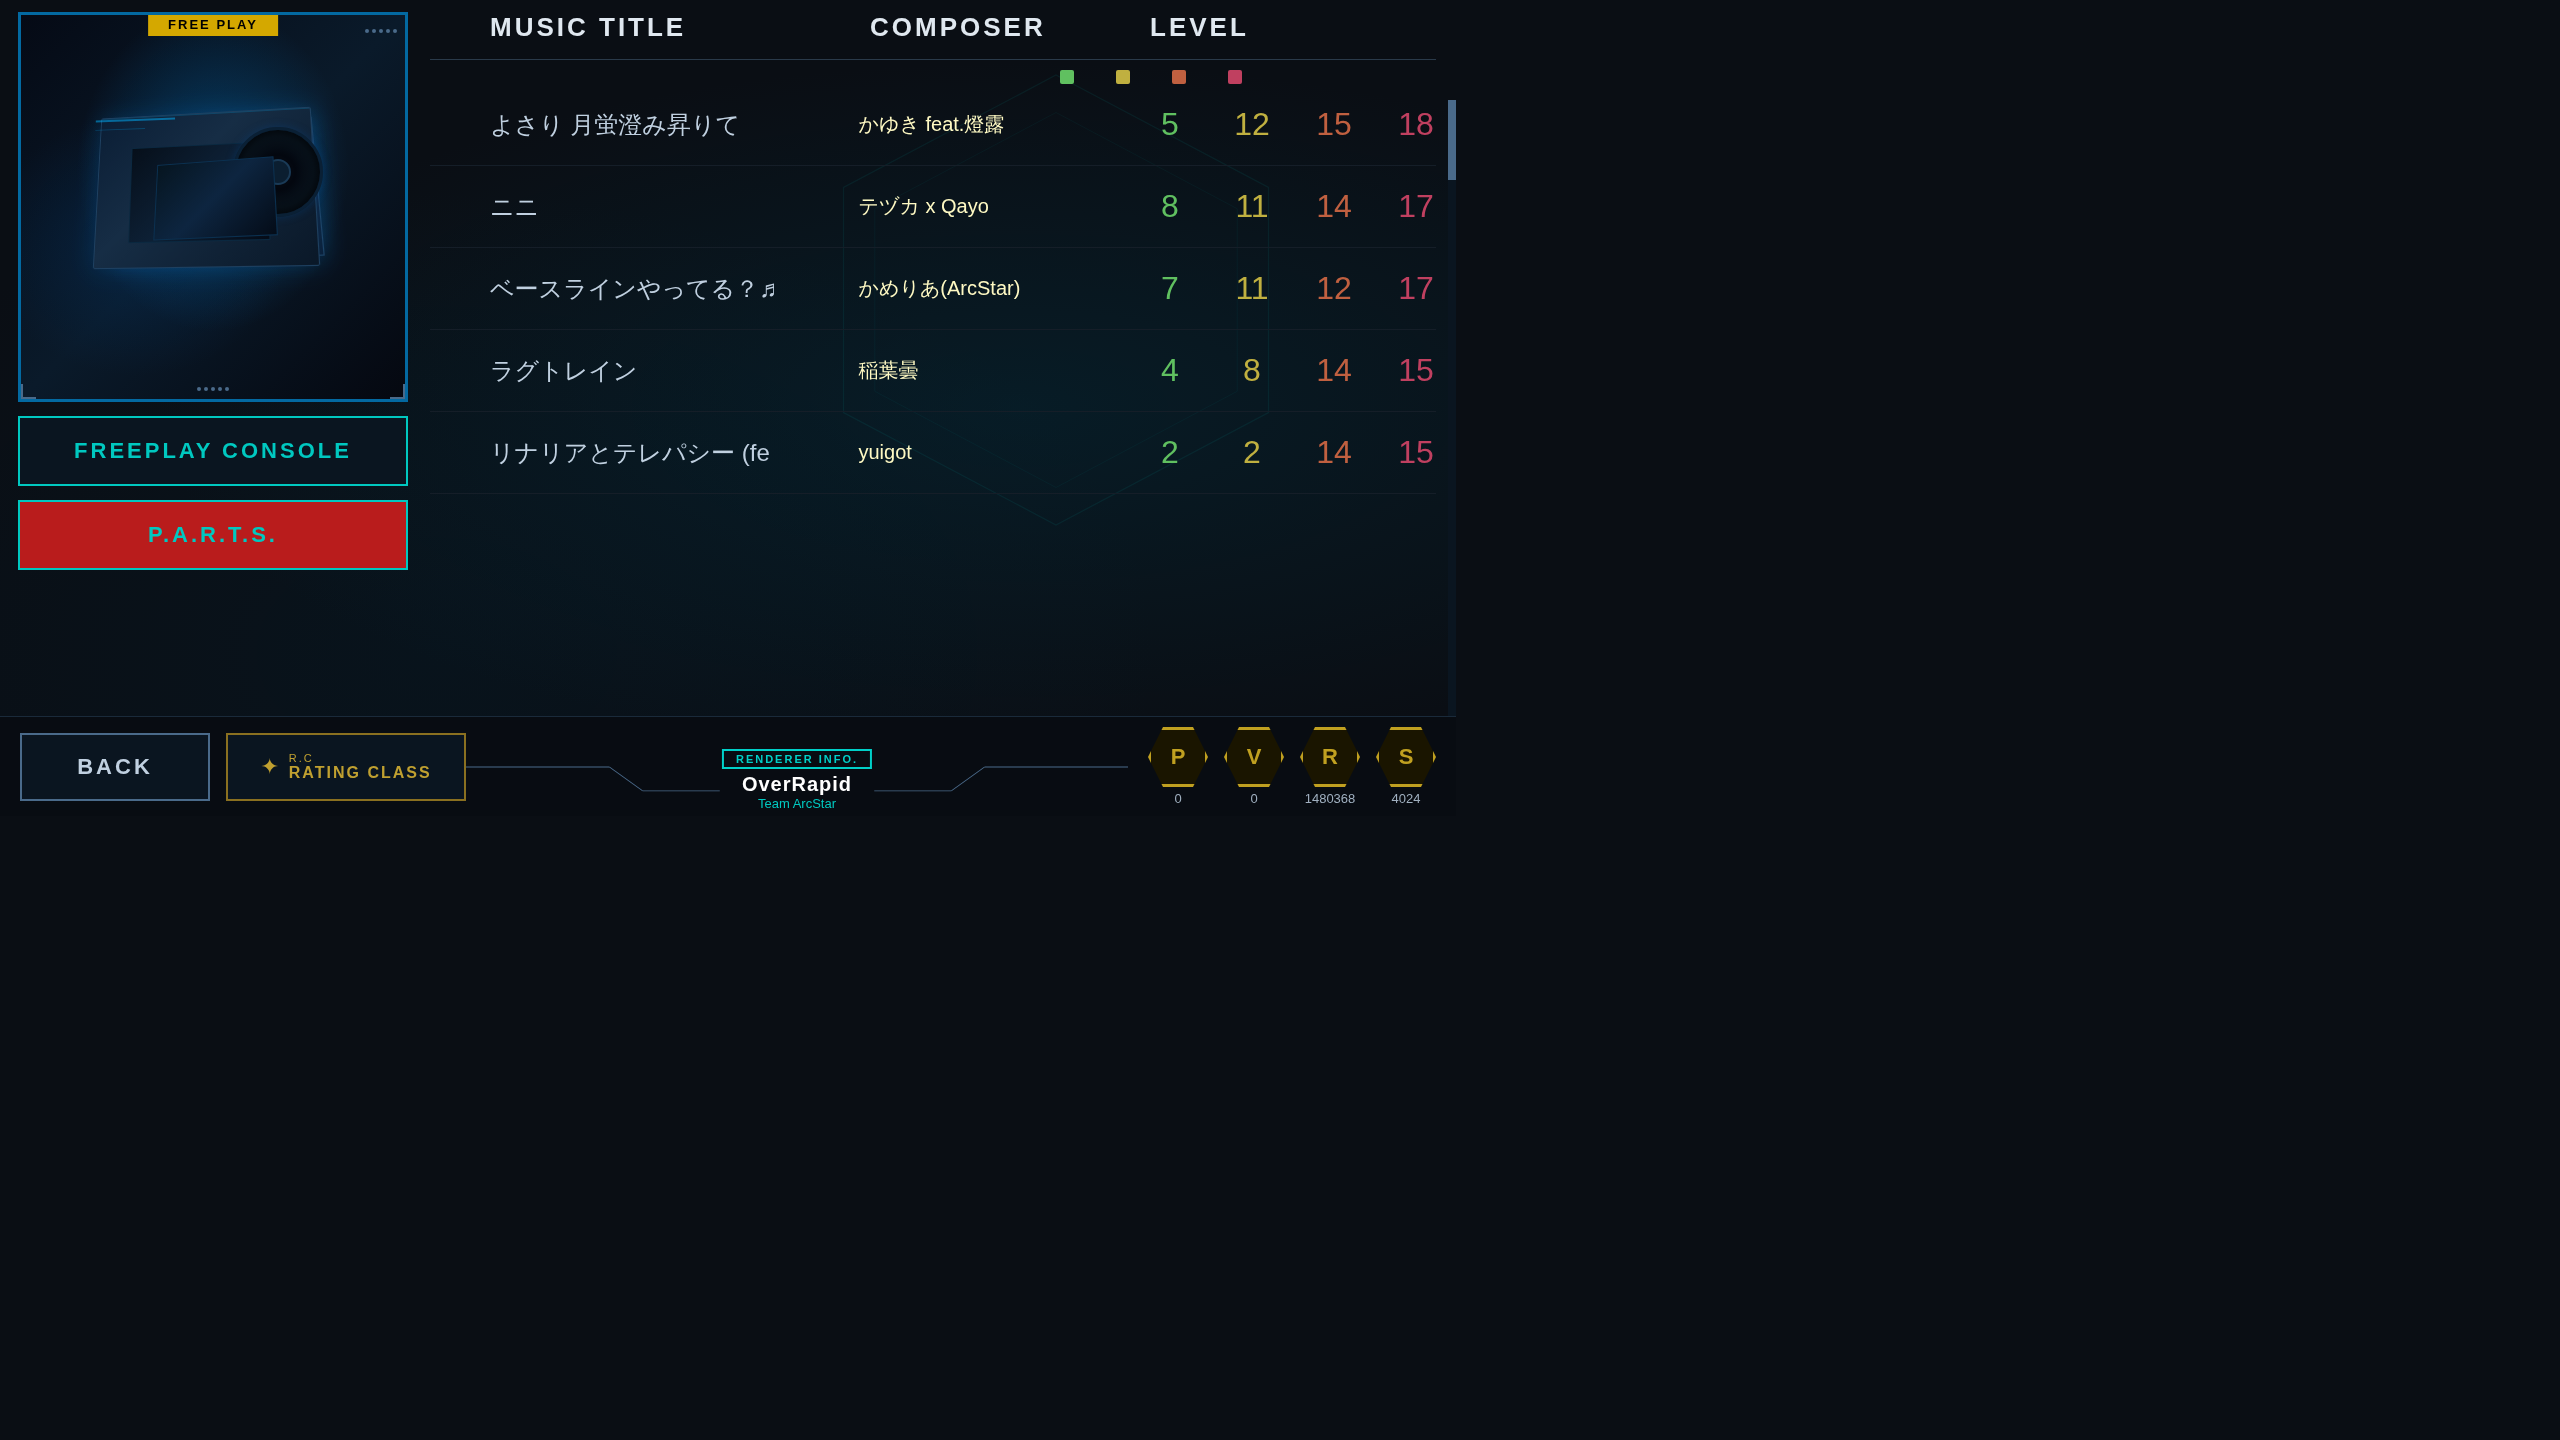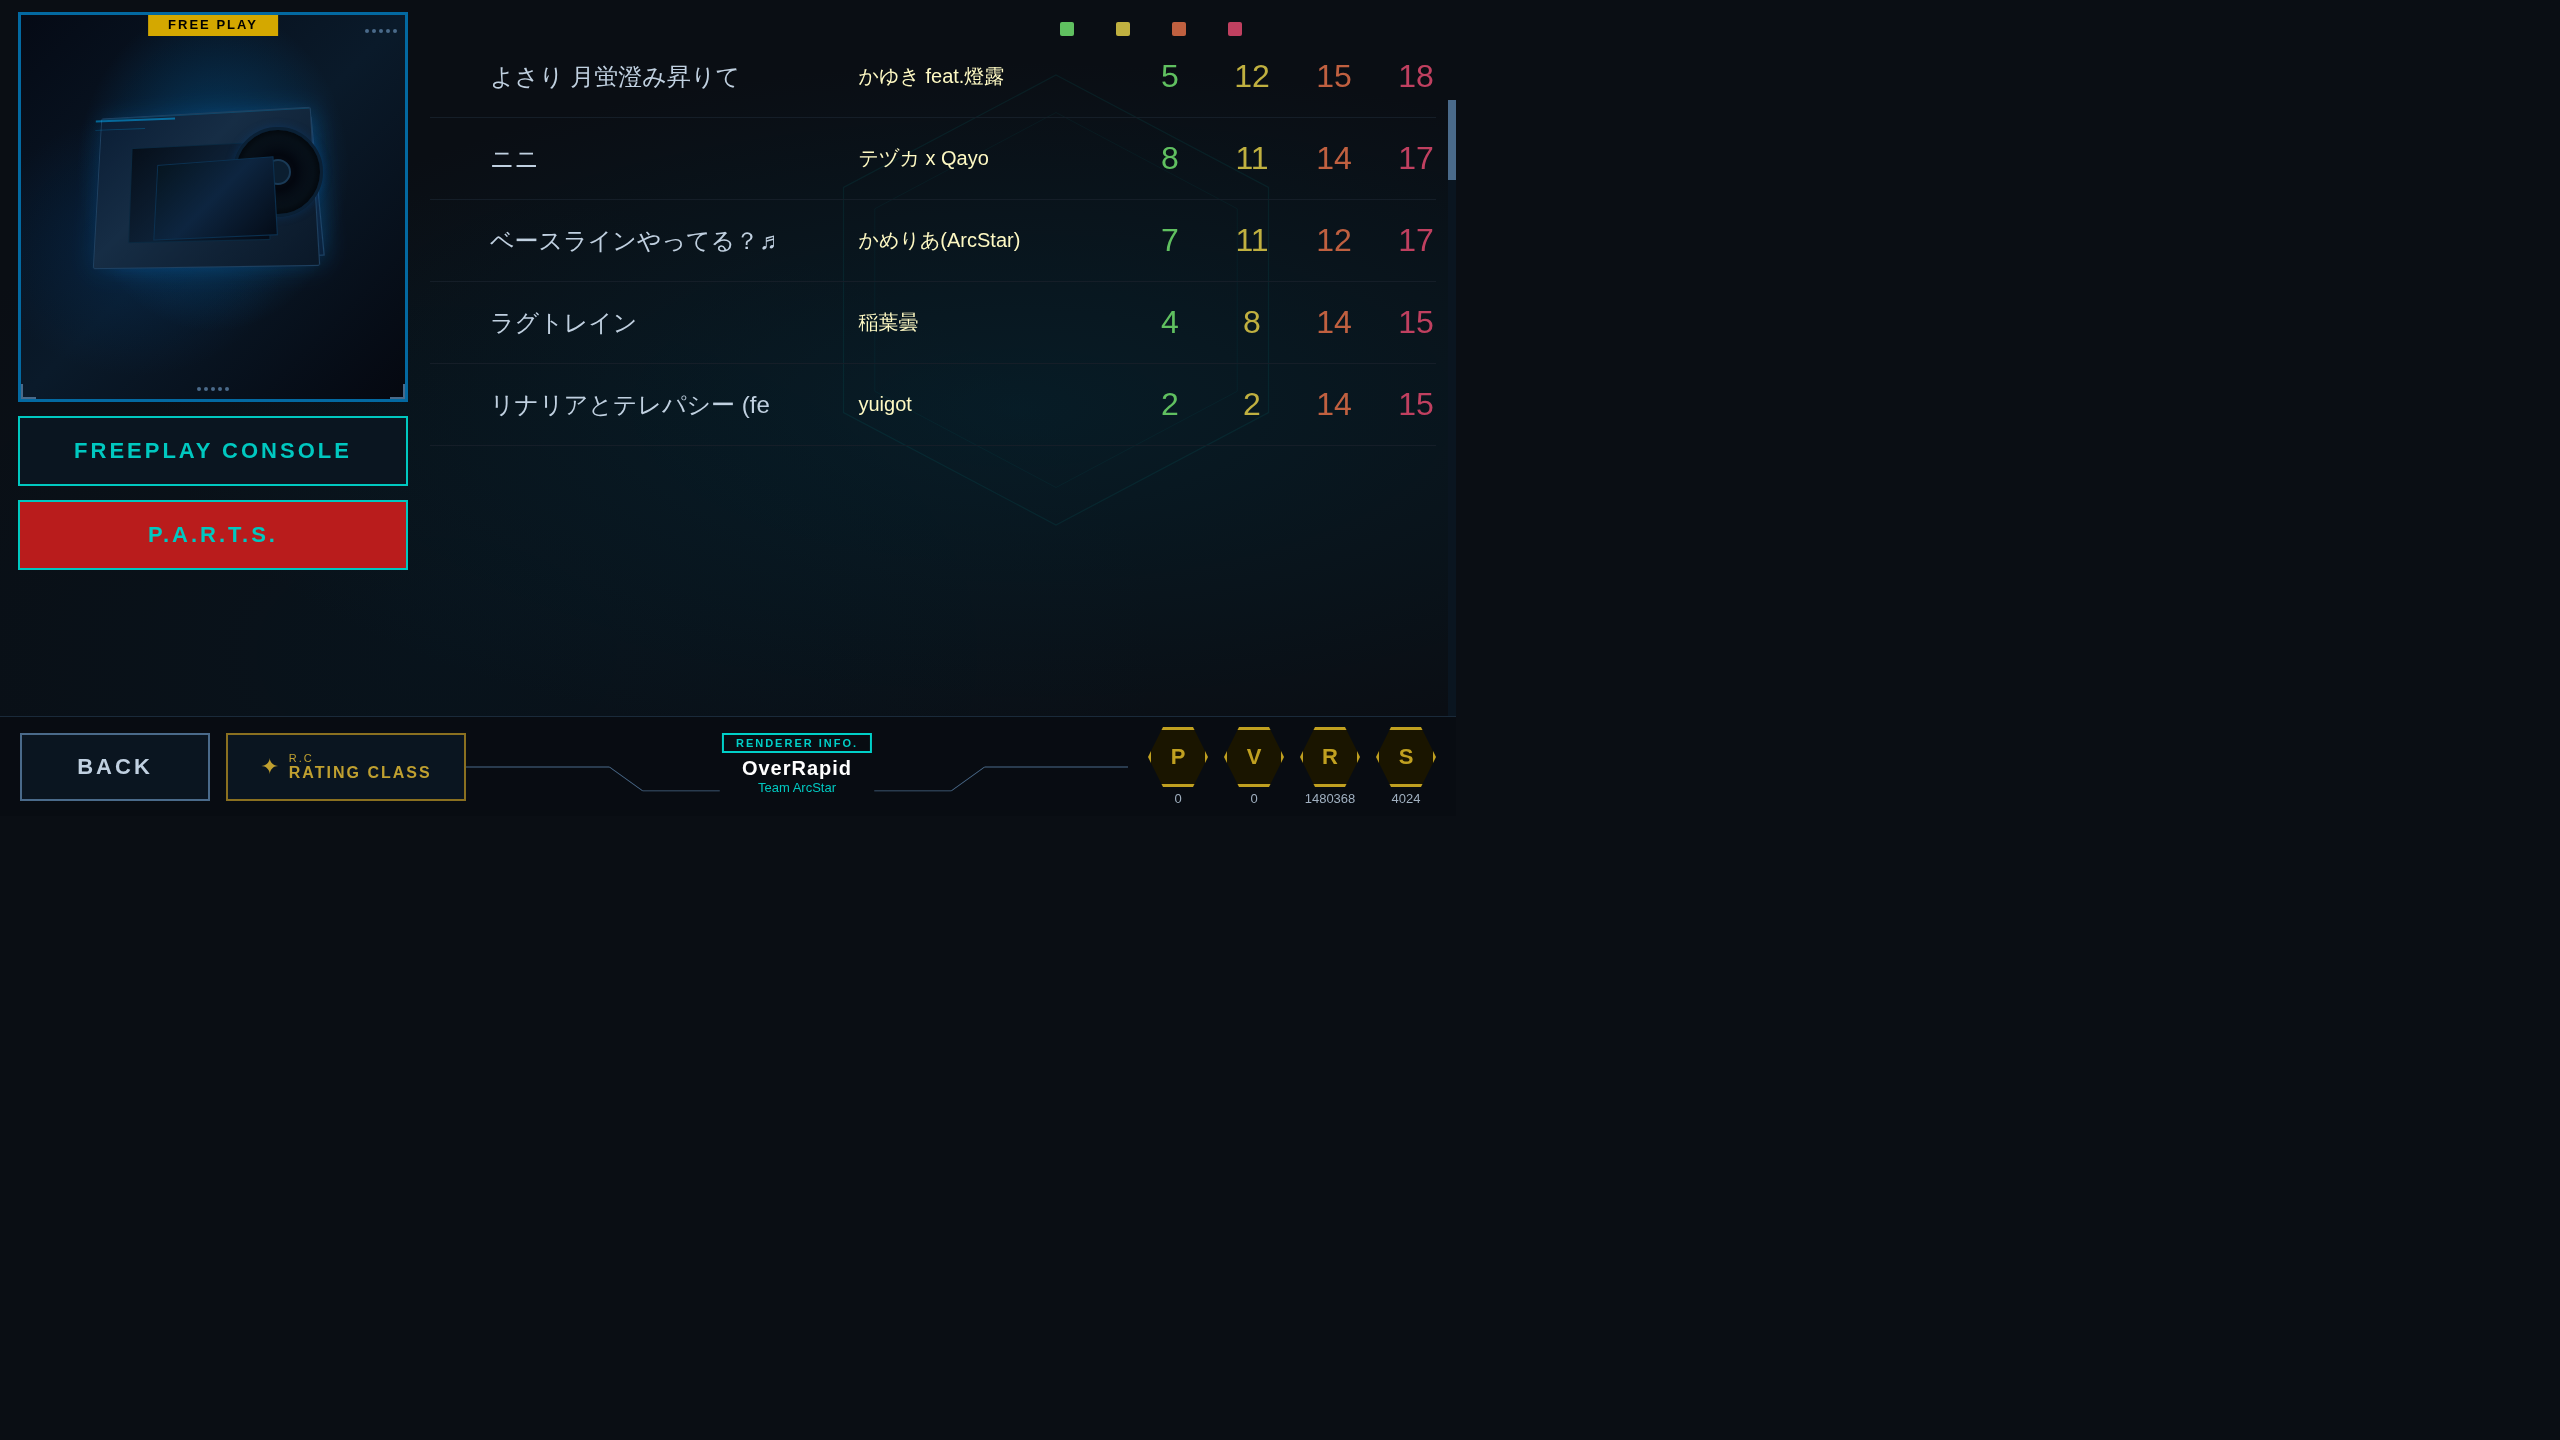--- a/index.html
+++ b/index.html
@@ -360,21 +360,21 @@
       flex: 1;
       display: flex;
       align-items: center;
       justify-content: center;
       position: relative;
       height: 68px;
     }
 
     .renderer-info {
       position: absolute;
-      top: 0;
+      top: 16px;
       left: 50%;
       transform: translateX(-50%);
       text-align: center;
     }
 
     .renderer-badge {
       background: transparent;
       border: 2px solid #00d0c8;
       color: #00d0c8;
       font-size: 11px;
@@ -505,20 +505,25 @@
   </div>
 
   <div class="parts-btn">
     <span class="parts-btn-text">P.A.R.T.S.</span>
   </div>
 
 </div>
 
 <div class="right-panel">
 
+  <div class="table-header">
+    <div class="col-music-title">MUSIC TITLE</div>
+    <div class="col-composer">COMPOSER</div>
+    <div class="col-level">LEVEL</div>
+  </div>
 
   <div class="level-indicators">
     <div class="level-dot" style="background:#60c060;"></div>
     <div class="level-dot" style="background:#c0b040;"></div>
     <div class="level-dot" style="background:#c06040;"></div>
     <div class="level-dot" style="background:#c04060;"></div>
   </div>
 
   <div class="song-list">
 

